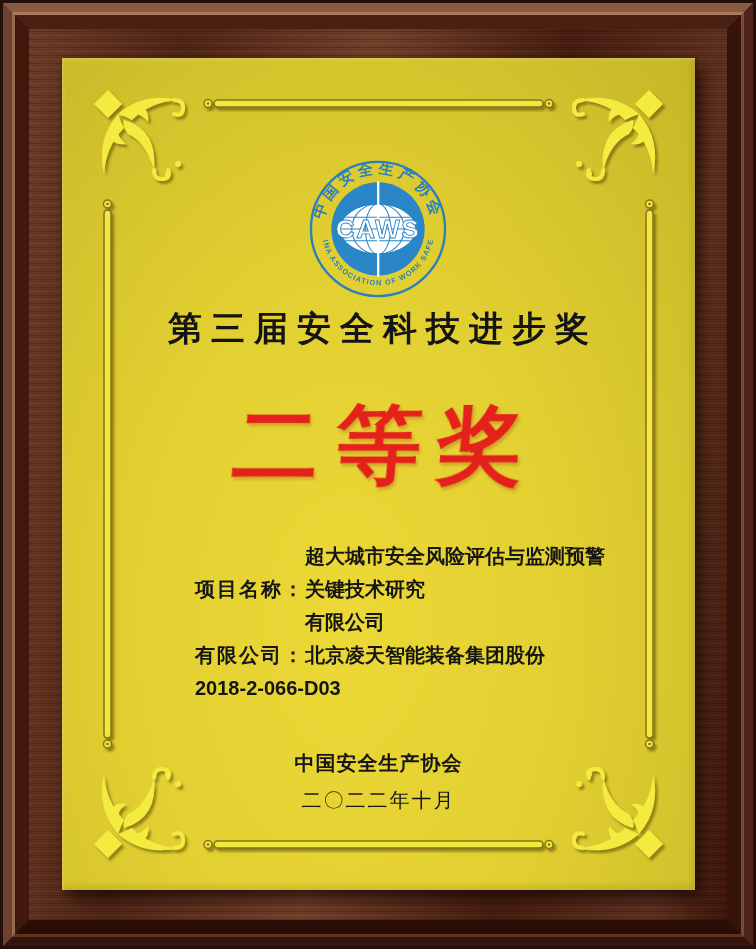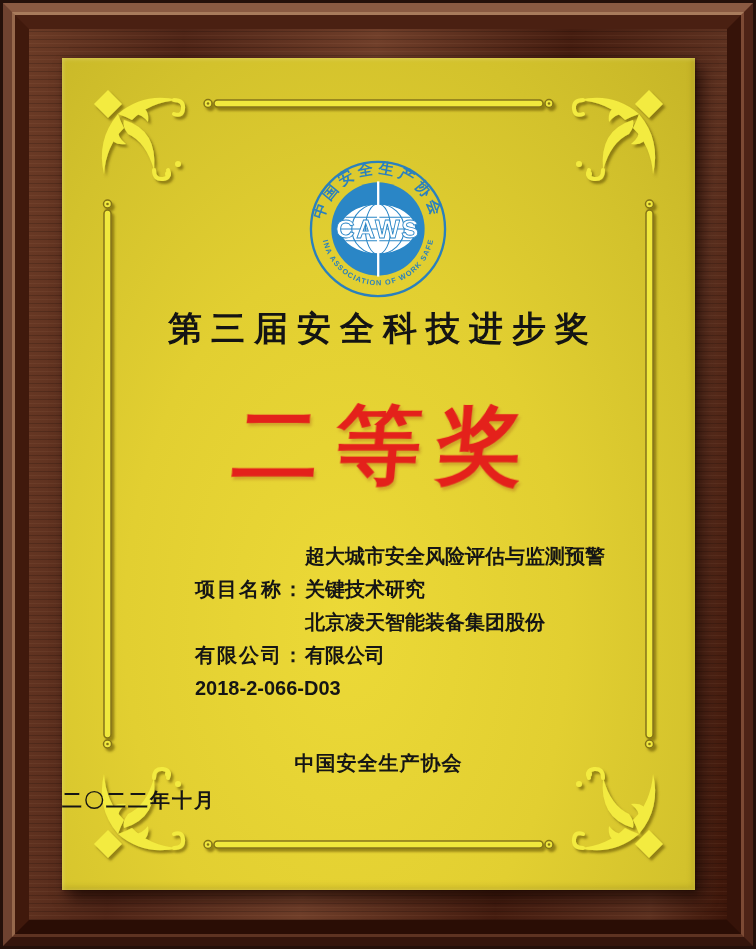--- a/index.html
+++ b/index.html
@@ -40,22 +40,22 @@
 
   .fields{position:absolute;left:133px;top:482px;font-size:20px;font-weight:bold;
           color:#151515;line-height:33px;}
   .frow{display:flex;align-items:flex-end;}
   .flabel{display:inline-block;width:110px;flex:0 0 110px;letter-spacing:2px;white-space:nowrap;}
   .fcontent{display:block;}
   .fline{display:block;white-space:nowrap;}
 
   .issuer{position:absolute;left:0;right:0;top:692px;text-align:center;
           font-size:20px;font-weight:bold;color:#151515;letter-spacing:1px;}
-  .idate{position:absolute;left:0;right:0;top:729px;text-align:left;
-         font-size:20px;font-weight:bold;color:#151515;letter-spacing:2px;}
+  .idate{position:absolute;left:0;right:0;top:729px;text-align:center;
+         font-size:20px;font-weight:normal;color:#151515;letter-spacing:2px;}
 </style>
 </head>
 <body>
 
 <div class="plaque">
   <div class="wband1 wband" style="position:absolute;inset:3px;border:9px solid;border-color:#8a5a42 #4e2417 #35150c #6e4230;">
     <div class="wband2">
       <div class="wband3">
         <div class="wface"></div>
       </div>
@@ -147,22 +147,22 @@
       <div class="frow">
         <span class="flabel">项目名称：</span>
         <span class="fcontent">
           <span class="fline">超大城市安全风险评估与监测预警</span>
           <span class="fline">关键技术研究</span>
         </span>
       </div>
       <div class="frow">
         <span class="flabel">有限公司：</span>
         <span class="fcontent">
+          <span class="fline">有限公司</span>
           <span class="fline">北京凌天智能装备集团股份</span>
-          <span class="fline">有限公司</span>
         </span>
       </div>
       <div class="frow">
         <span class="fcontent">
           <span class="fline">2018-2-066-D03</span>
         </span>
       </div>
     </div>
 
     <div class="issuer">中国安全生产协会</div>

